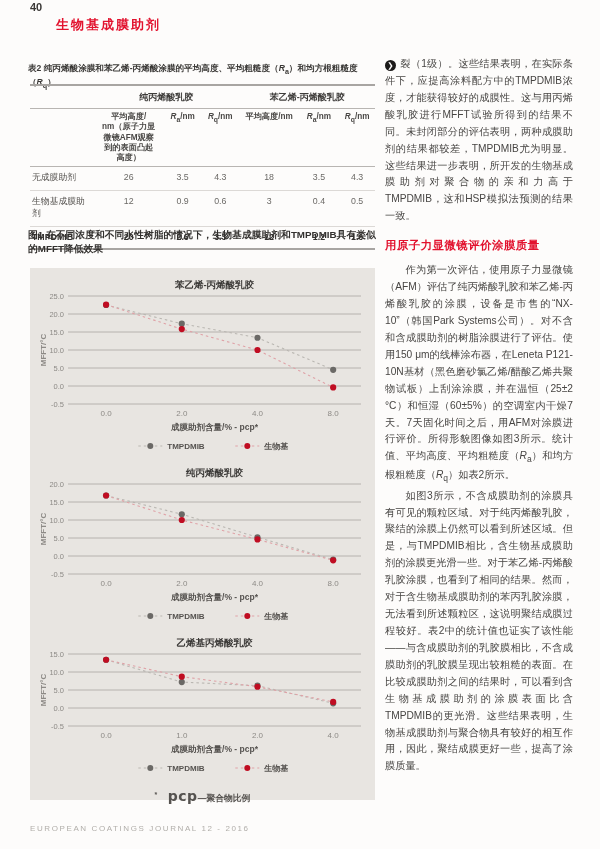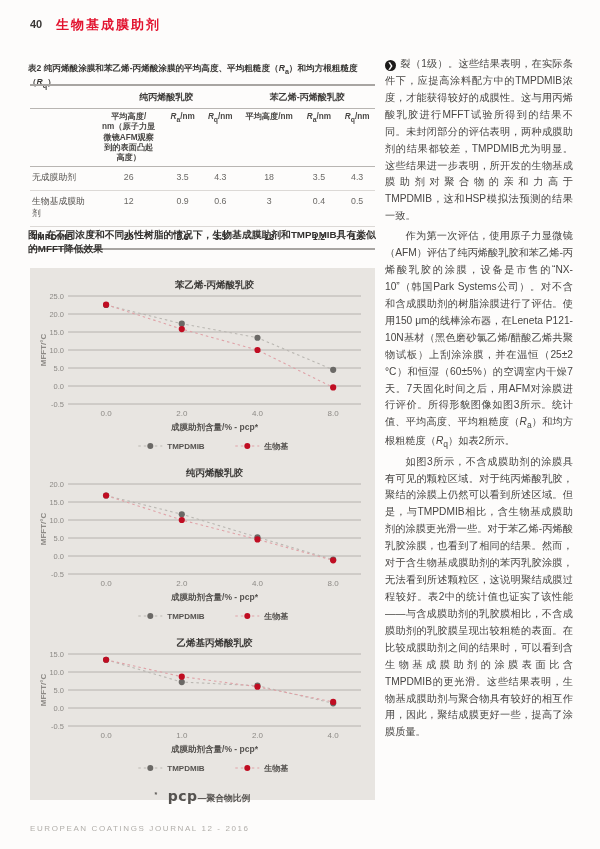--- a/index.html
+++ b/index.html
@@ -4,21 +4,21 @@
 <style>
   html,body{margin:0;padding:0;}
   body{
     width:600px;height:849px;position:relative;overflow:hidden;
     background:#fdfcfb;
     font-family:"Liberation Sans","DejaVu Sans",sans-serif;
     color:#474543;
   }
   .abs{position:absolute;}
   
-  .page-num{left:30px;top:18px;font-size:11px;font-weight:bold;color:#3a3836;}
+  .page-num{left:30px;top:1px;font-size:11px;font-weight:bold;color:#3a3836;}
   .head-title{left:56px;top:16px;font-size:13px;font-weight:bold;letter-spacing:2px;color:#e2122e;}
   
   .tbl-caption{left:28px;top:63px;width:345px;font-size:8.6px;font-weight:bold;color:#3a3836;line-height:1.3;}
   .tbl-caption i{font-style:italic;}
   .tbl-wrap{left:30px;top:84px;width:345px;}
   table.tbl{width:345px;border-collapse:collapse;table-layout:fixed;}
   table.tbl td,table.tbl th{padding:3px 2px;font-size:8.8px;color:#6b6966;text-align:center;vertical-align:top;font-weight:normal;}
   table.tbl .grp{font-weight:bold;color:#3f3d3b;border-top:2px solid #a8a5a2;border-bottom:1px solid #b8b5b2;padding-top:5px;padding-bottom:4px;font-size:9px;}
   table.tbl .colh{font-weight:bold;color:#4a4846;border-bottom:1px solid #b8b5b2;font-size:8.2px;line-height:1.25;}
   table.tbl .rowlbl{text-align:left;color:#55524f;}
@@ -221,18 +221,19 @@
           <line x1="197.3" y1="134" x2="221.3" y2="134" stroke="#dfa2a7" stroke-width="1.1" stroke-dasharray="2.5 3"></line>
           <circle cx="209.3" cy="134" r="3" fill="#c00d22"></circle>
           <text x="226.3" y="137" font-size="8" font-weight="bold" fill="#55524f" font-family="&quot;Liberation Sans&quot;,&quot;DejaVu Sans&quot;,sans-serif">生物基</text>
         </svg></div>
     <div class="fig-footnote"><sup>*</sup> <span class="pcp">pcp</span>—聚合物比例</div>
   </div>
 </div>
 
 <div class="abs rcol">
   <p><span class="marker">❯</span><span>裂（1级）。这些结果表明，在实际条件下，应提高涂料配方中的TMPDMIB浓度，才能获得较好的成膜性。这与用丙烯酸乳胶进行MFFT试验所得到的结果不同。未封闭部分的评估表明，两种成膜助剂的结果都较差，TMPDMIB尤为明显。这些结果进一步表明，所开发的生物基成膜助剂对聚合物的亲和力高于TMPDMIB，这和HSP模拟法预测的结果一致。</span></p>
+  <div class="rhead">用原子力显微镜评价涂膜质量</div>
   <p class="ind">作为第一次评估，使用原子力显微镜（AFM）评估了纯丙烯酸乳胶和苯乙烯-丙烯酸乳胶的涂膜，设备是市售的“NX-10”（韩国Park Systems公司）。对不含和含成膜助剂的树脂涂膜进行了评估。使用150 μm的线棒涂布器，在Leneta P121-10N基材（黑色磨砂氯乙烯/醋酸乙烯共聚物试板）上刮涂涂膜，并在温恒（25±2 °C）和恒湿（60±5%）的空调室内干燥7天。7天固化时间之后，用AFM对涂膜进行评价。所得形貌图像如图3所示。统计值、平均高度、平均粗糙度（<i>R</i><sub>a</sub>）和均方根粗糙度（<i>R</i><sub>q</sub>）如表2所示。</p>
   <p class="ind">如图3所示，不含成膜助剂的涂膜具有可见的颗粒区域。对于纯丙烯酸乳胶，聚结的涂膜上仍然可以看到所述区域。但是，与TMPDMIB相比，含生物基成膜助剂的涂膜更光滑一些。对于苯乙烯-丙烯酸乳胶涂膜，也看到了相同的结果。然而，对于含生物基成膜助剂的苯丙乳胶涂膜，无法看到所述颗粒区，这说明聚结成膜过程较好。表2中的统计值也证实了该性能——与含成膜助剂的乳胶膜相比，不含成膜助剂的乳胶膜呈现出较粗糙的表面。在比较成膜助剂之间的结果时，可以看到含生物基成膜助剂的涂膜表面比含TMPDMIB的更光滑。这些结果表明，生物基成膜助剂与聚合物具有较好的相互作用，因此，聚结成膜更好一些，提高了涂膜质量。</p>
 
 </div>
 
 <div class="abs footer">EUROPEAN COATINGS JOURNAL 12 - 2016</div>
 
 </body></html>

